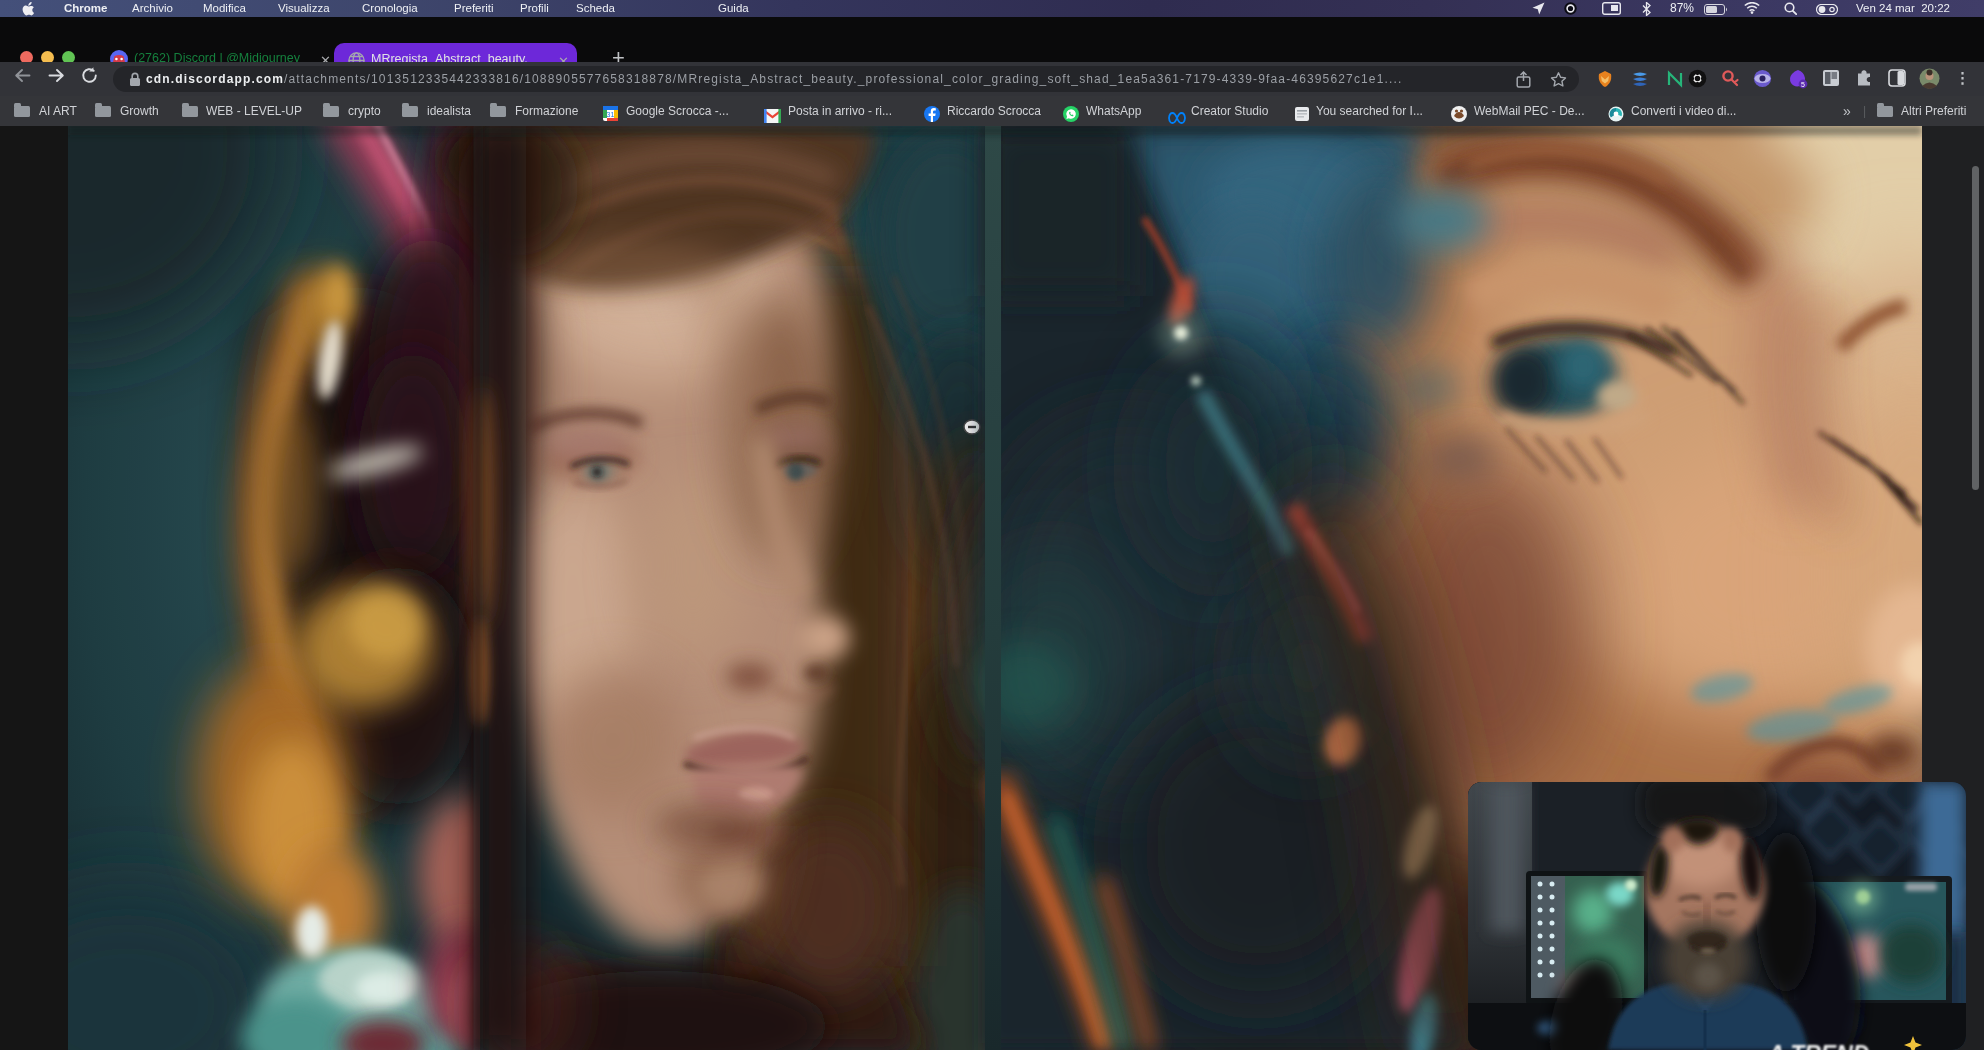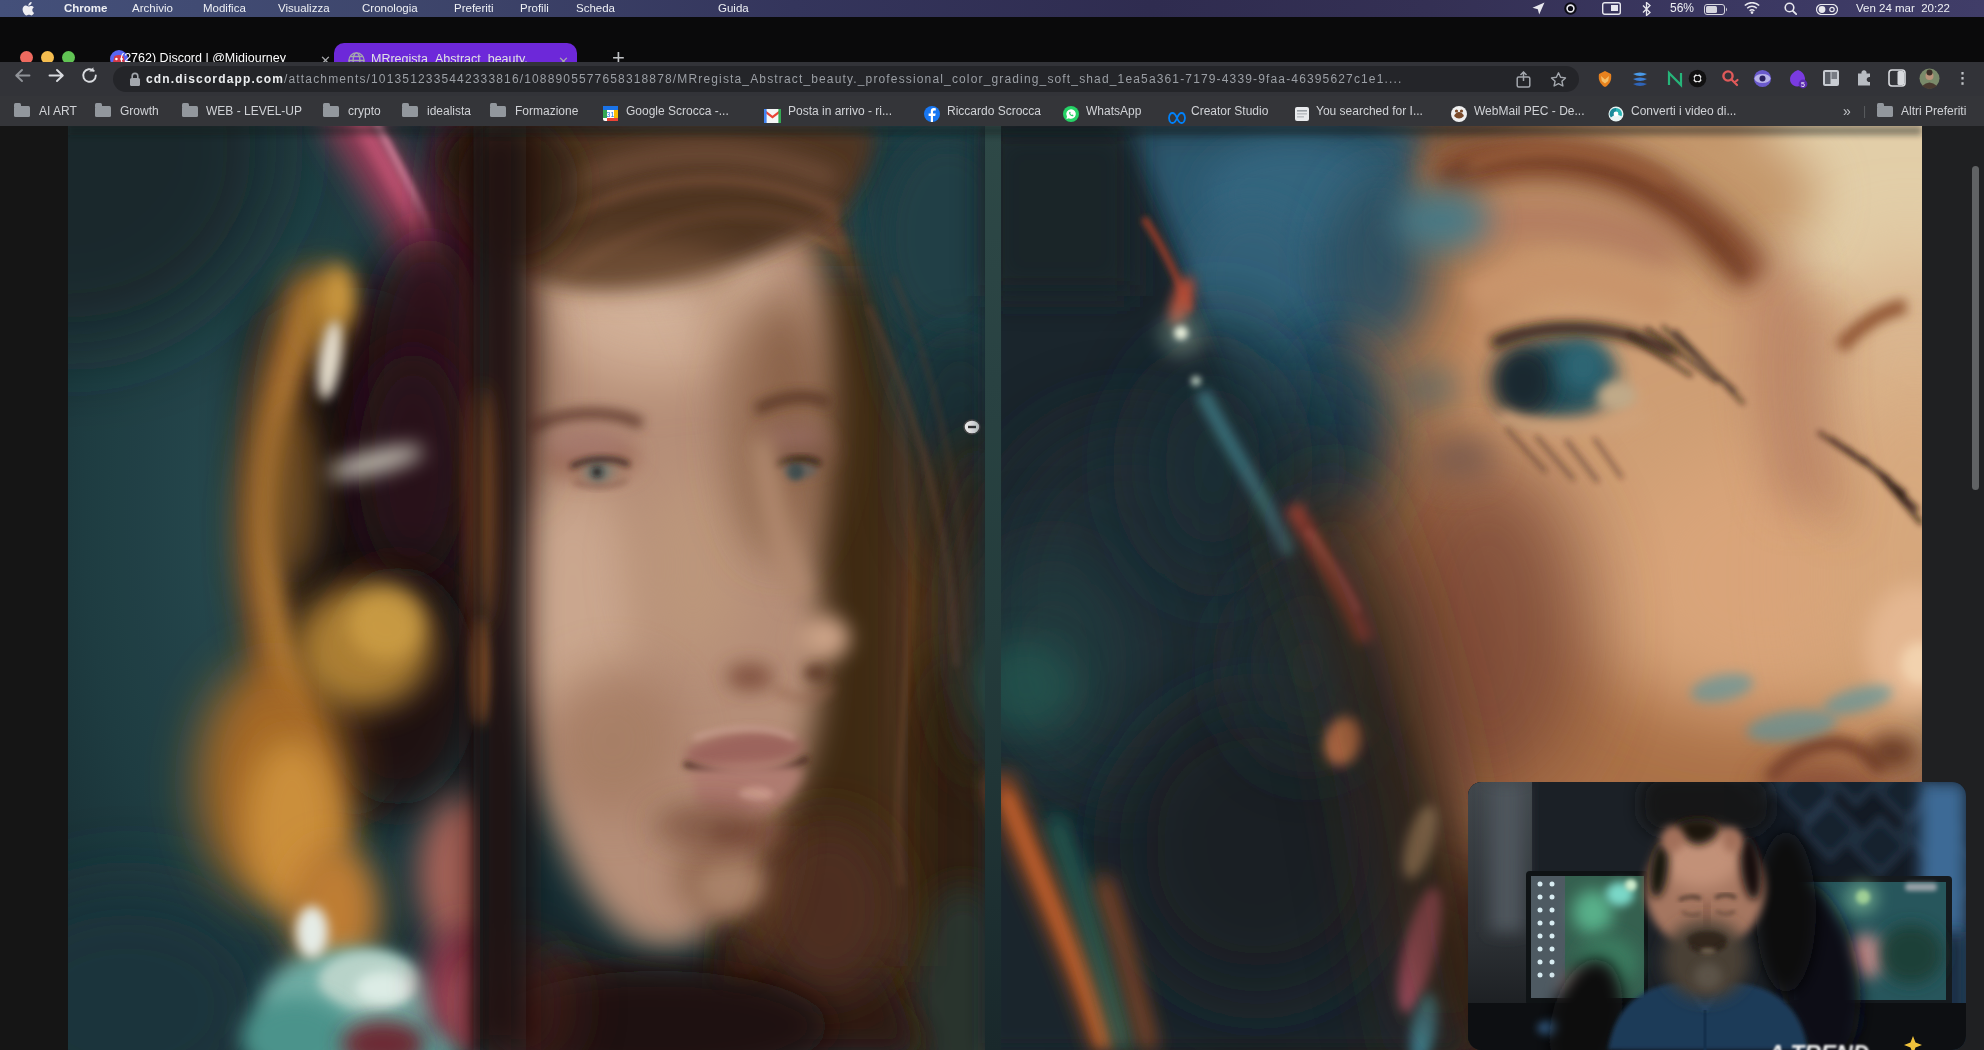--- a/index.html
+++ b/index.html
@@ -60,21 +60,21 @@
         <circle cx="6.5" cy="6.5" r="6.2" fill="#0b0b14"></circle>
         <circle cx="6.5" cy="6.5" r="3.4" fill="none" stroke="#e8e8ee" stroke-width="1.6"></circle>
       </svg></span>
   <span class="it" style="left:1602px;top:2px;"><svg width="19" height="13" viewBox="0 0 19 13">
         <rect x="0.7" y="0.7" width="17.6" height="11.6" rx="2" fill="none" stroke="#e8e8ee" stroke-width="1.4"></rect>
         <rect x="9" y="3" width="7" height="6" fill="#e8e8ee"></rect>
       </svg></span>
   <span class="it" style="left:1641px;top:2px;"><svg width="11" height="14" viewBox="0 0 11 14">
         <path d="M2 3.5 L9 10.5 L5.5 13.5 L5.5 0.5 L9 3.5 L2 10.5" fill="none" stroke="#e8e8ee" stroke-width="1.3"></path>
       </svg></span>
-  <span class="it" style="left:1670px;font-size:12px;">56%</span>
+  <span class="it" style="left:1670px;font-size:12px;">87%</span>
   <span class="it" style="left:1704px;top:3px;"><svg width="24" height="11" viewBox="0 0 24 11">
         <rect x="0.5" y="0.5" width="20" height="10" rx="2.5" fill="none" stroke="#d6d6de" stroke-width="1"></rect>
         <rect x="2" y="2" width="11" height="7" rx="1.5" fill="#d6d6de"></rect>
         <path d="M22 3.5 v4 q2 -2 0 -4" fill="#d6d6de"></path>
       </svg></span>
   <span class="it" style="left:1744px;top:2px;"><svg width="16" height="12" viewBox="0 0 16 12">
         <path d="M0.8 3.5 A10.5 10.5 0 0 1 15.2 3.5 M3.2 6.2 A7 7 0 0 1 12.8 6.2 M5.6 8.9 A3.6 3.6 0 0 1 10.4 8.9" fill="none" stroke="#e8e8ee" stroke-width="1.5"></path>
         <circle cx="8" cy="10.6" r="1.3" fill="#e8e8ee"></circle>
       </svg></span>
   <span class="it" style="left:1784px;top:2px;"><svg width="13" height="13" viewBox="0 0 13 13">
@@ -92,21 +92,21 @@
   <span class="light" style="left:20px;background:#ee6a5f;"></span>
   <span class="light" style="left:41px;background:#f5bd4f;"></span>
   <span class="light" style="left:62px;background:#61c454;"></span>
   <div class="tab-inactive">
     <span style="position:absolute;left:9px;top:7px;"><svg width="20" height="20" viewBox="0 0 20 20">
           <circle cx="10" cy="10" r="9" fill="#5865f2"></circle>
           <path d="M4 13 q6 3 12 0 l-1.5-6 q-4.5-2 -9 0 Z" fill="#d43a48"></path>
           <circle cx="7.4" cy="10" r="1.3" fill="#fff"></circle>
           <circle cx="12.6" cy="10" r="1.3" fill="#fff"></circle>
         </svg></span>
-    <span class="tabtxt" style="left:20px;max-width:176px;color:#ffffff;">(2762) Discord | @Midjourney</span>
+    <span class="tabtxt" style="left:34px;max-width:176px;color:#15803d;">(2762) Discord | @Midjourney</span>
     <span class="tabx" style="left:220px;">✕</span>
   </div>
   <div class="tab-active">
     <span style="position:absolute;left:14px;top:9px;"><svg width="17" height="17" viewBox="0 0 17 17">
           <circle cx="8.5" cy="8.5" r="7.6" fill="none" stroke="#a5a8ad" stroke-width="1.4"></circle>
           <ellipse cx="8.5" cy="8.5" rx="3.4" ry="7.6" fill="none" stroke="#a5a8ad" stroke-width="1.4"></ellipse>
           <path d="M1 8.5 h15 M2.2 4.5 h12.6 M2.2 12.5 h12.6" stroke="#a5a8ad" stroke-width="1.4" fill="none"></path>
         </svg></span>
     <span class="tabtxt" style="left:37px;max-width:170px;">MRregista_Abstract_beauty._</span>
     <span class="tabx" style="left:224px;">✕</span>

